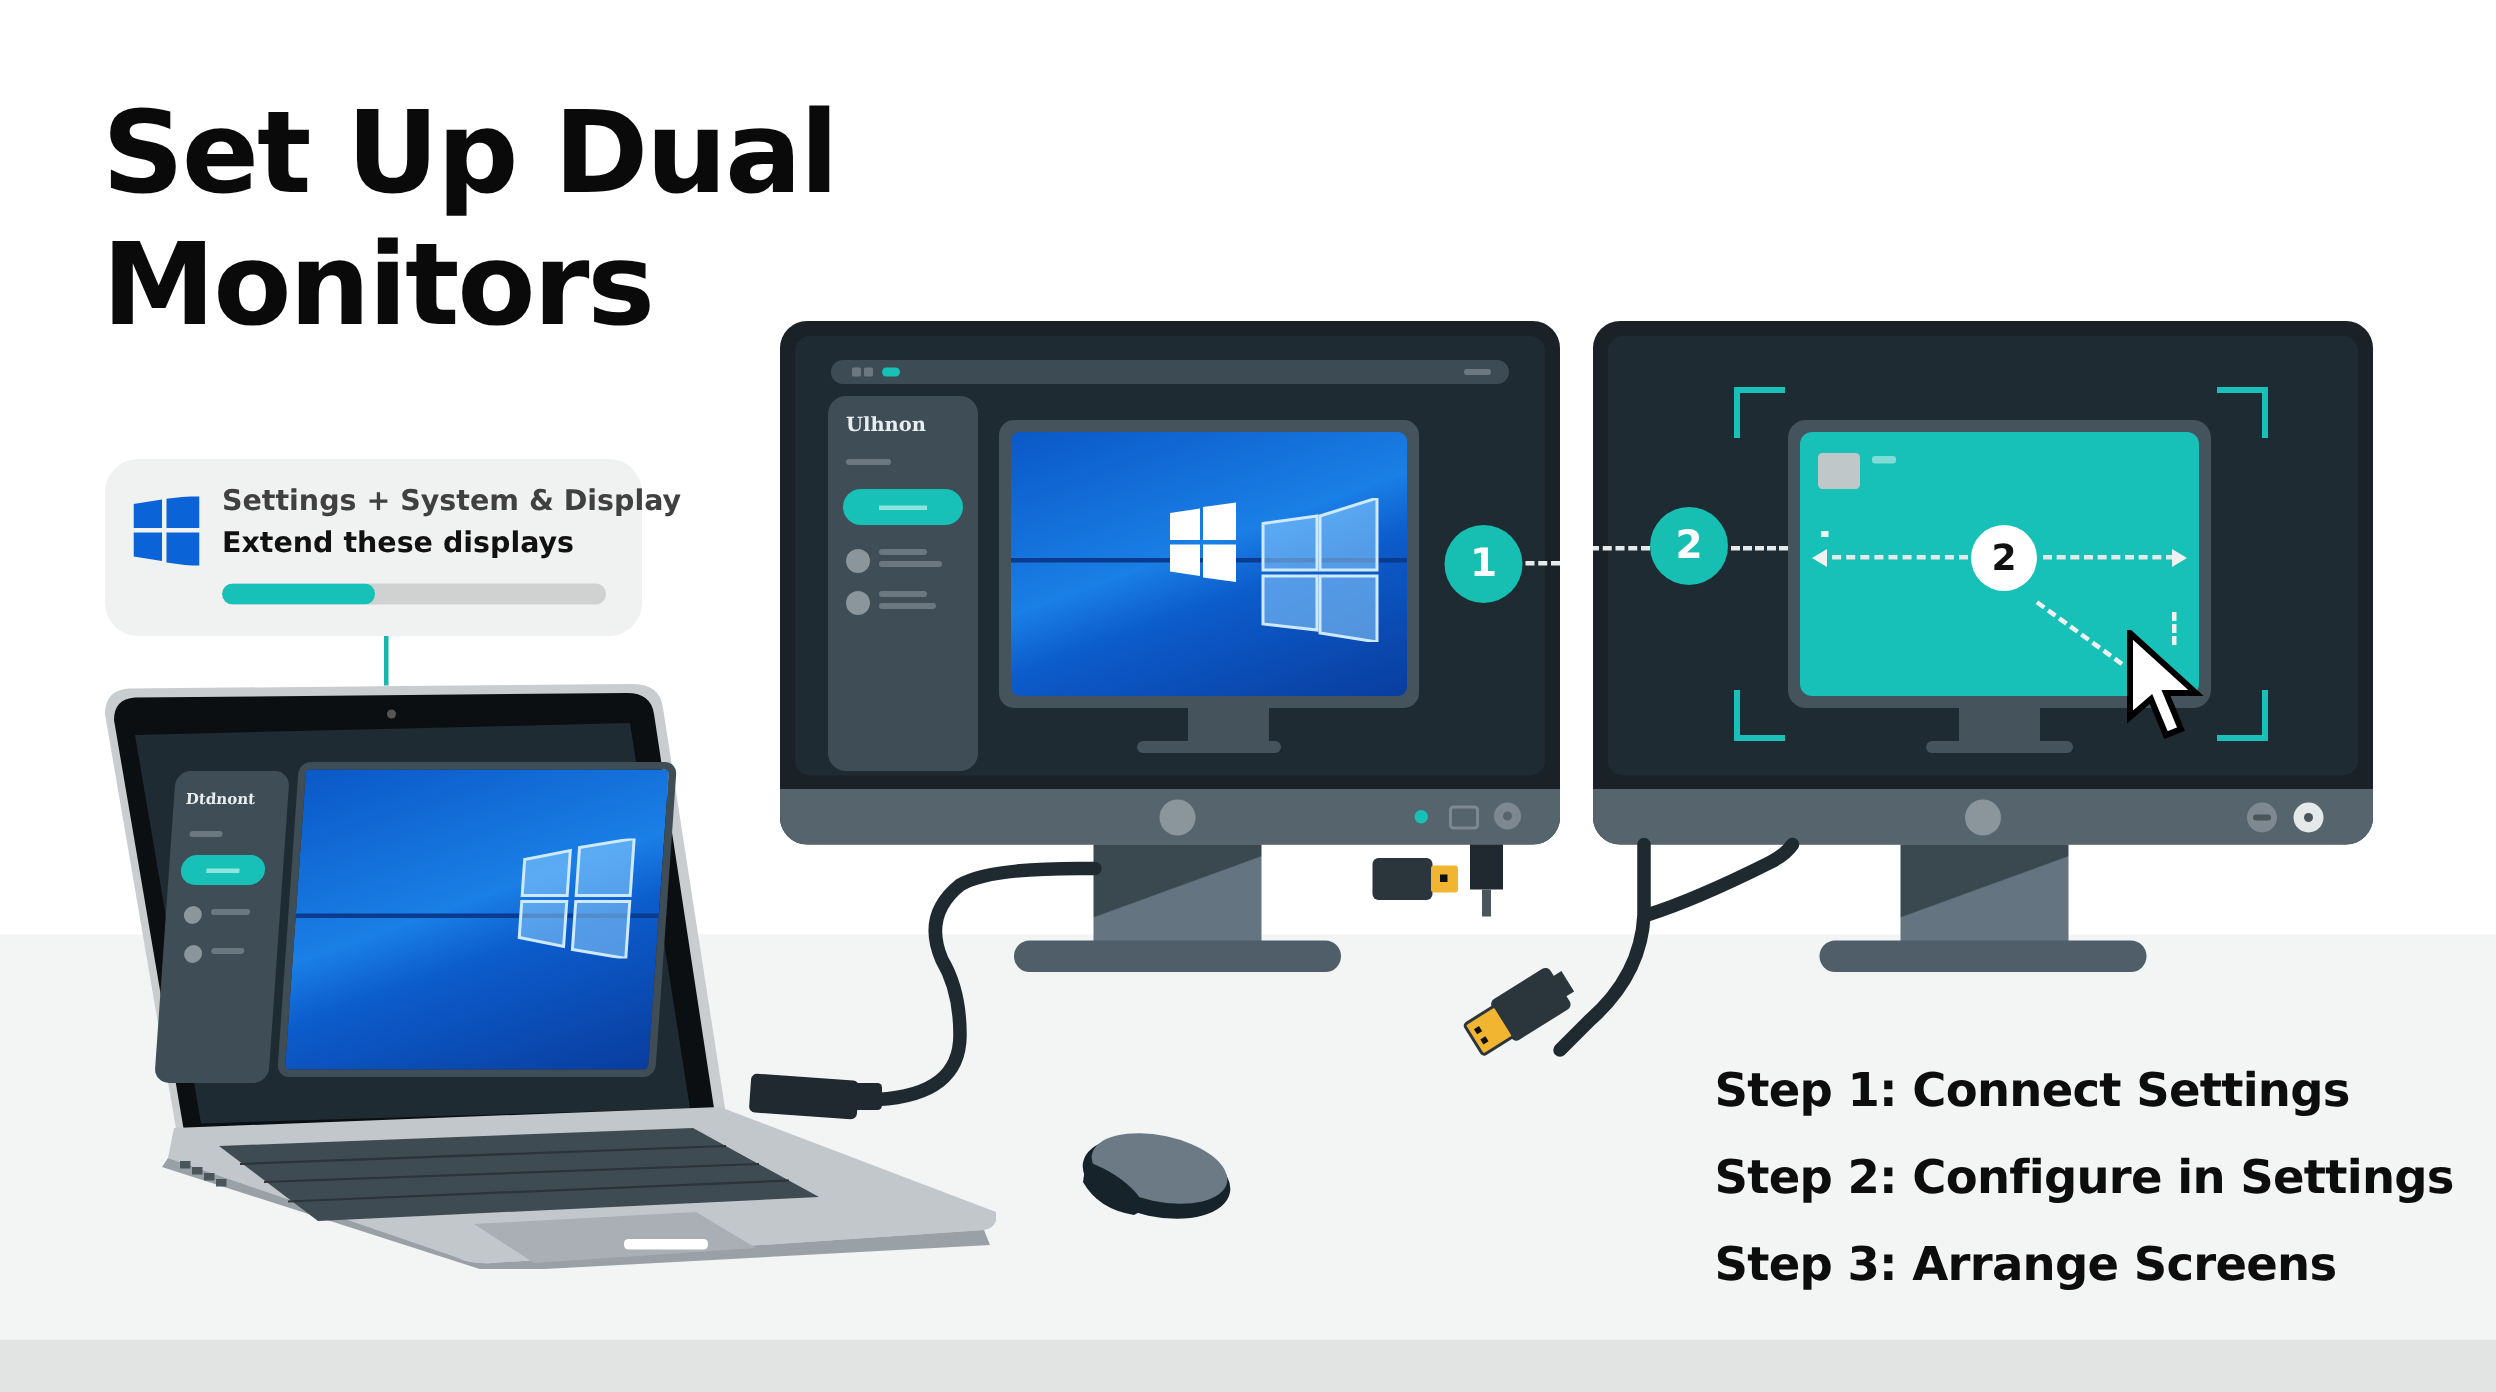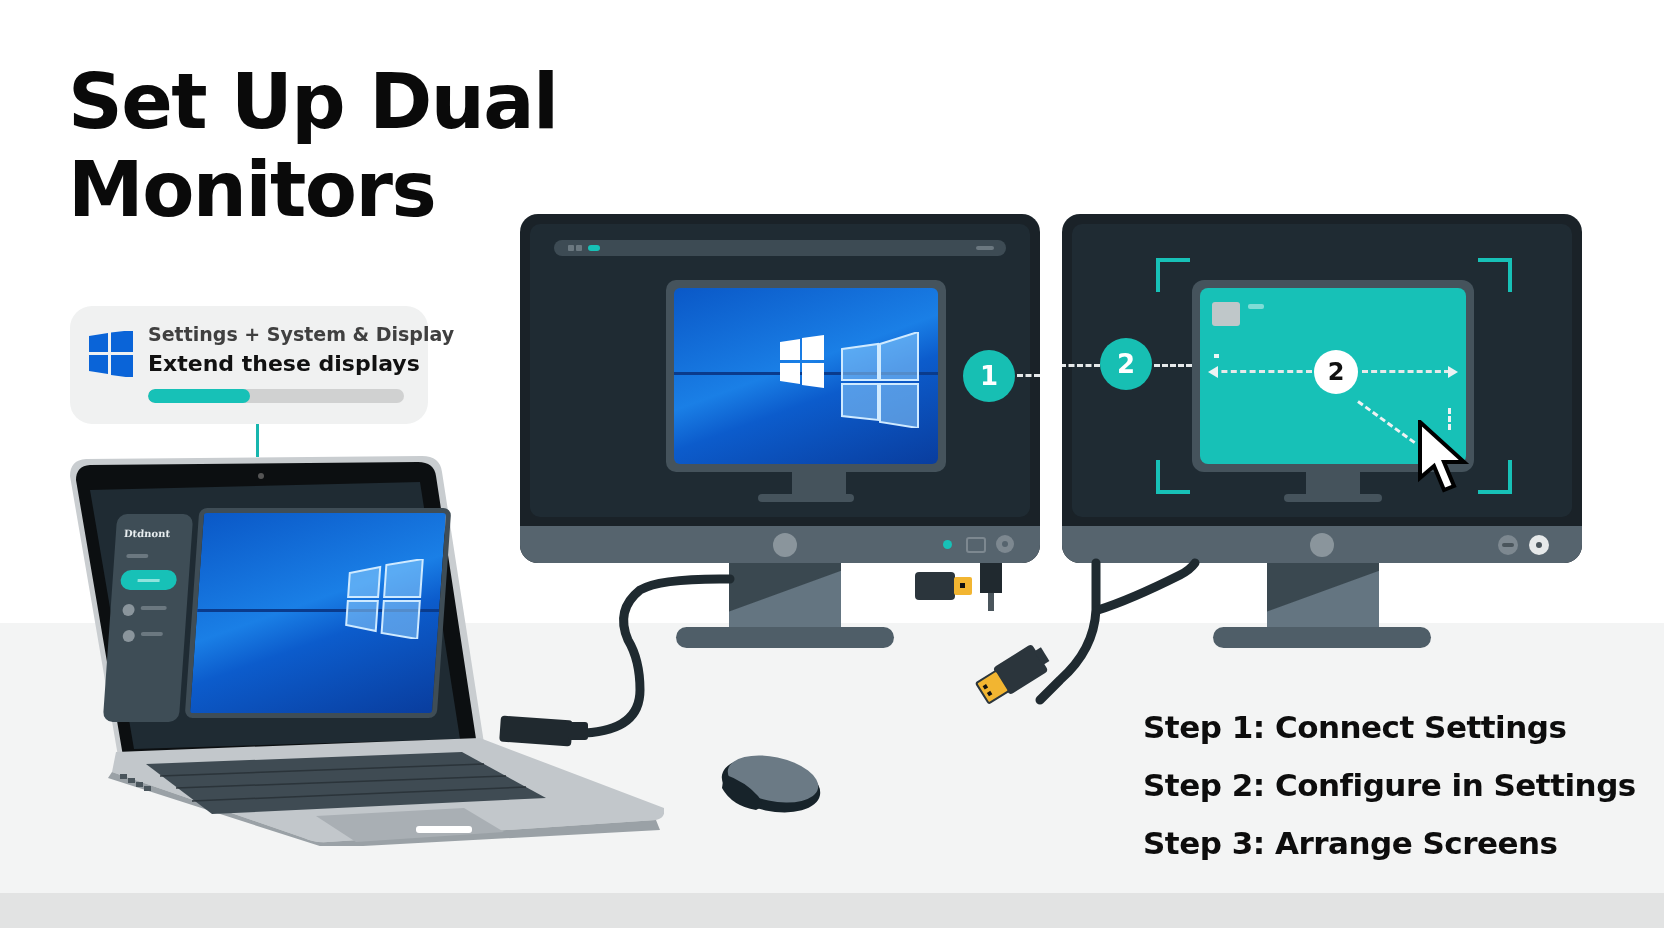--- a/index.html
+++ b/index.html
@@ -5,21 +5,21 @@
   html,body{margin:0;padding:0;}
   body{width:1664px;height:928px;position:relative;overflow:hidden;background:#ffffff;font-family:"DejaVu Sans","Liberation Sans",sans-serif;}
   .abs{position:absolute;}
   .desk{left:0;top:623px;width:1664px;height:270px;background:#f3f4f4;}
   .floor{left:0;top:893px;width:1664px;height:35px;background:#e2e3e3;}
   .title{left:68px;top:58px;font-size:76px;font-weight:bold;line-height:88px;color:#0a0a0a;letter-spacing:-1.5px;}
   
   .card{left:70px;top:306px;width:358px;height:118px;background:#f0f1f1;border-radius:22px;}
   .winlogo{left:19px;top:25px;width:44px;height:46px;}
   .card-l1{left:78px;top:17px;font-size:19px;font-weight:bold;color:#404040;white-space:nowrap;}
-  .card-l2{left:78px;top:45px;font-size:22px;font-weight:bold;color:#111;white-space:nowrap;}
+  .card-l2{left:78px;top:45px;font-size:19px;font-weight:bold;color:#111;white-space:nowrap;}
   .prog{left:78px;top:83px;width:256px;height:14px;background:#d0d1d1;border-radius:7px;overflow:hidden;}
   .prog-fill{height:100%;background:#17c1b7;border-radius:7px;}
   .connector-line{left:256px;top:424px;width:3px;height:33px;background:#17b6ae;}
   
   .monitor{top:214px;width:520px;height:349px;background:#1a2228;border-radius:18px;overflow:hidden;}
   .monitor .inner{position:absolute;left:10px;top:10px;right:10px;bottom:46px;background:#1f2b33;border-radius:10px;}
   .monitor .chin{position:absolute;left:0;bottom:0;width:100%;height:37px;background:#56646e;}
   .chin .btn{position:absolute;top:7px;width:24px;height:24px;border-radius:50%;background:#8a959c;}
   .neck{width:112px;height:66px;background:linear-gradient(160deg,#3a4850 0%,#3a4850 45%,#647581 46%,#647581 100%);}
   .base{height:21px;background:#4f5e68;border-radius:11px;}
@@ -122,20 +122,33 @@
 </div>
 
 <div class="abs monitor" style="left:520px;">
   <div class="inner">
     <div class="tbar">
       <div class="abs" style="left:14px;top:5px;width:6px;height:6px;background:#6b7880;border-radius:1px;"></div>
       <div class="abs" style="left:22px;top:5px;width:6px;height:6px;background:#6b7880;border-radius:1px;"></div>
       <div class="abs" style="left:34px;top:5px;width:12px;height:6px;background:#17c1b7;border-radius:3px;"></div>
       <div class="abs" style="right:12px;top:6px;width:18px;height:4px;background:#6b7880;border-radius:2px;"></div>
     </div>
+    <div class="side">
+      <div class="side-lbl">Ulhnon</div>
+      <div class="ln" style="left:12px;top:42px;width:30px;"></div>
+      <div class="pill" style="left:10px;top:62px;width:80px;height:24px;">
+          <i></i>
+        </div>
+      <div class="dot" style="left:12px;top:102px;"></div>
+      <div class="ln" style="left:34px;top:102px;width:32px;"></div>
+      <div class="ln" style="left:34px;top:110px;width:42px;"></div>
+      <div class="dot" style="left:12px;top:130px;"></div>
+      <div class="ln" style="left:34px;top:130px;width:32px;"></div>
+      <div class="ln" style="left:34px;top:138px;width:38px;"></div>
+    </div>
 
     <div class="abs" style="left:136px;top:56px;width:280px;height:192px;background:#45535c;border-radius:10px;">
       <div class="wallpaper" style="left:8px;top:8px;width:264px;height:176px;border-radius:6px;">
         <svg width="150" height="96" viewBox="0 0 150 96" style="position:absolute;left:106px;top:44px;">
           <g fill="#ffffff">
               <path d="M0 10 L20 7 L20 28 L0 28 Z"></path>
               <path d="M22 6 L44 3 L44 28 L22 28 Z"></path>
               <path d="M0 31 L20 31 L20 52 L0 49 Z"></path>
               <path d="M22 31 L44 31 L44 56 L22 53 Z"></path>
             </g>

